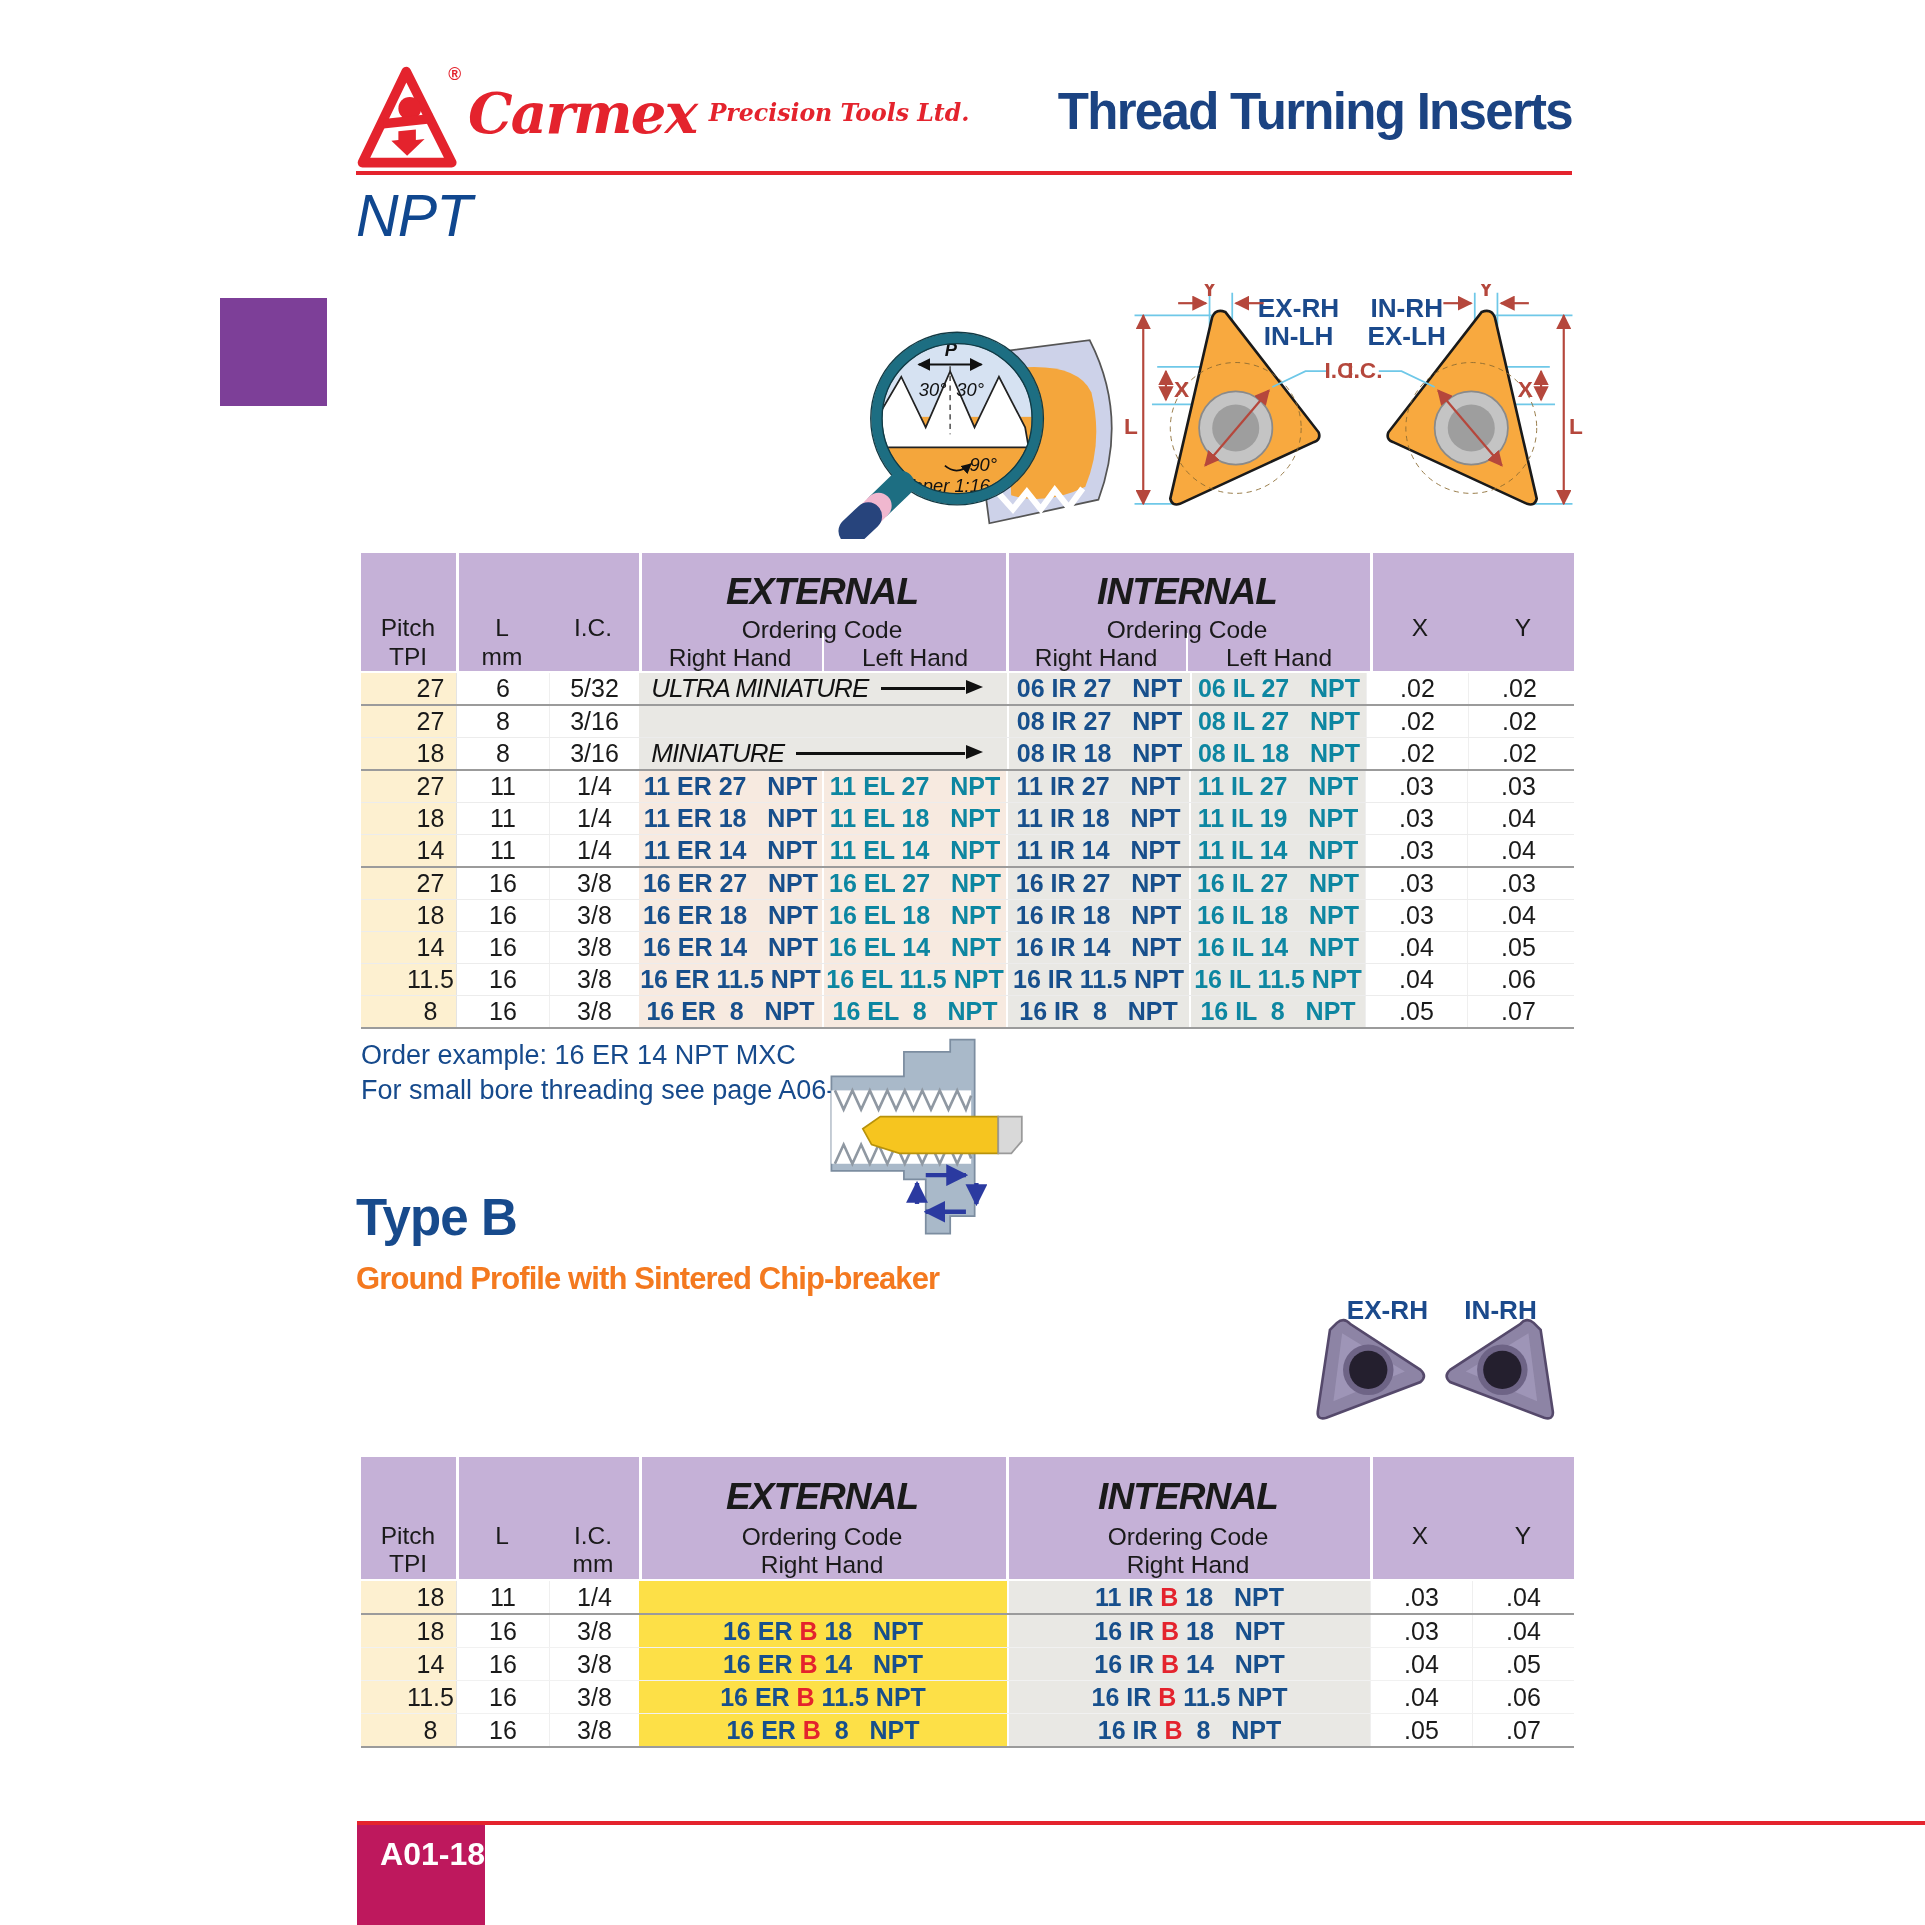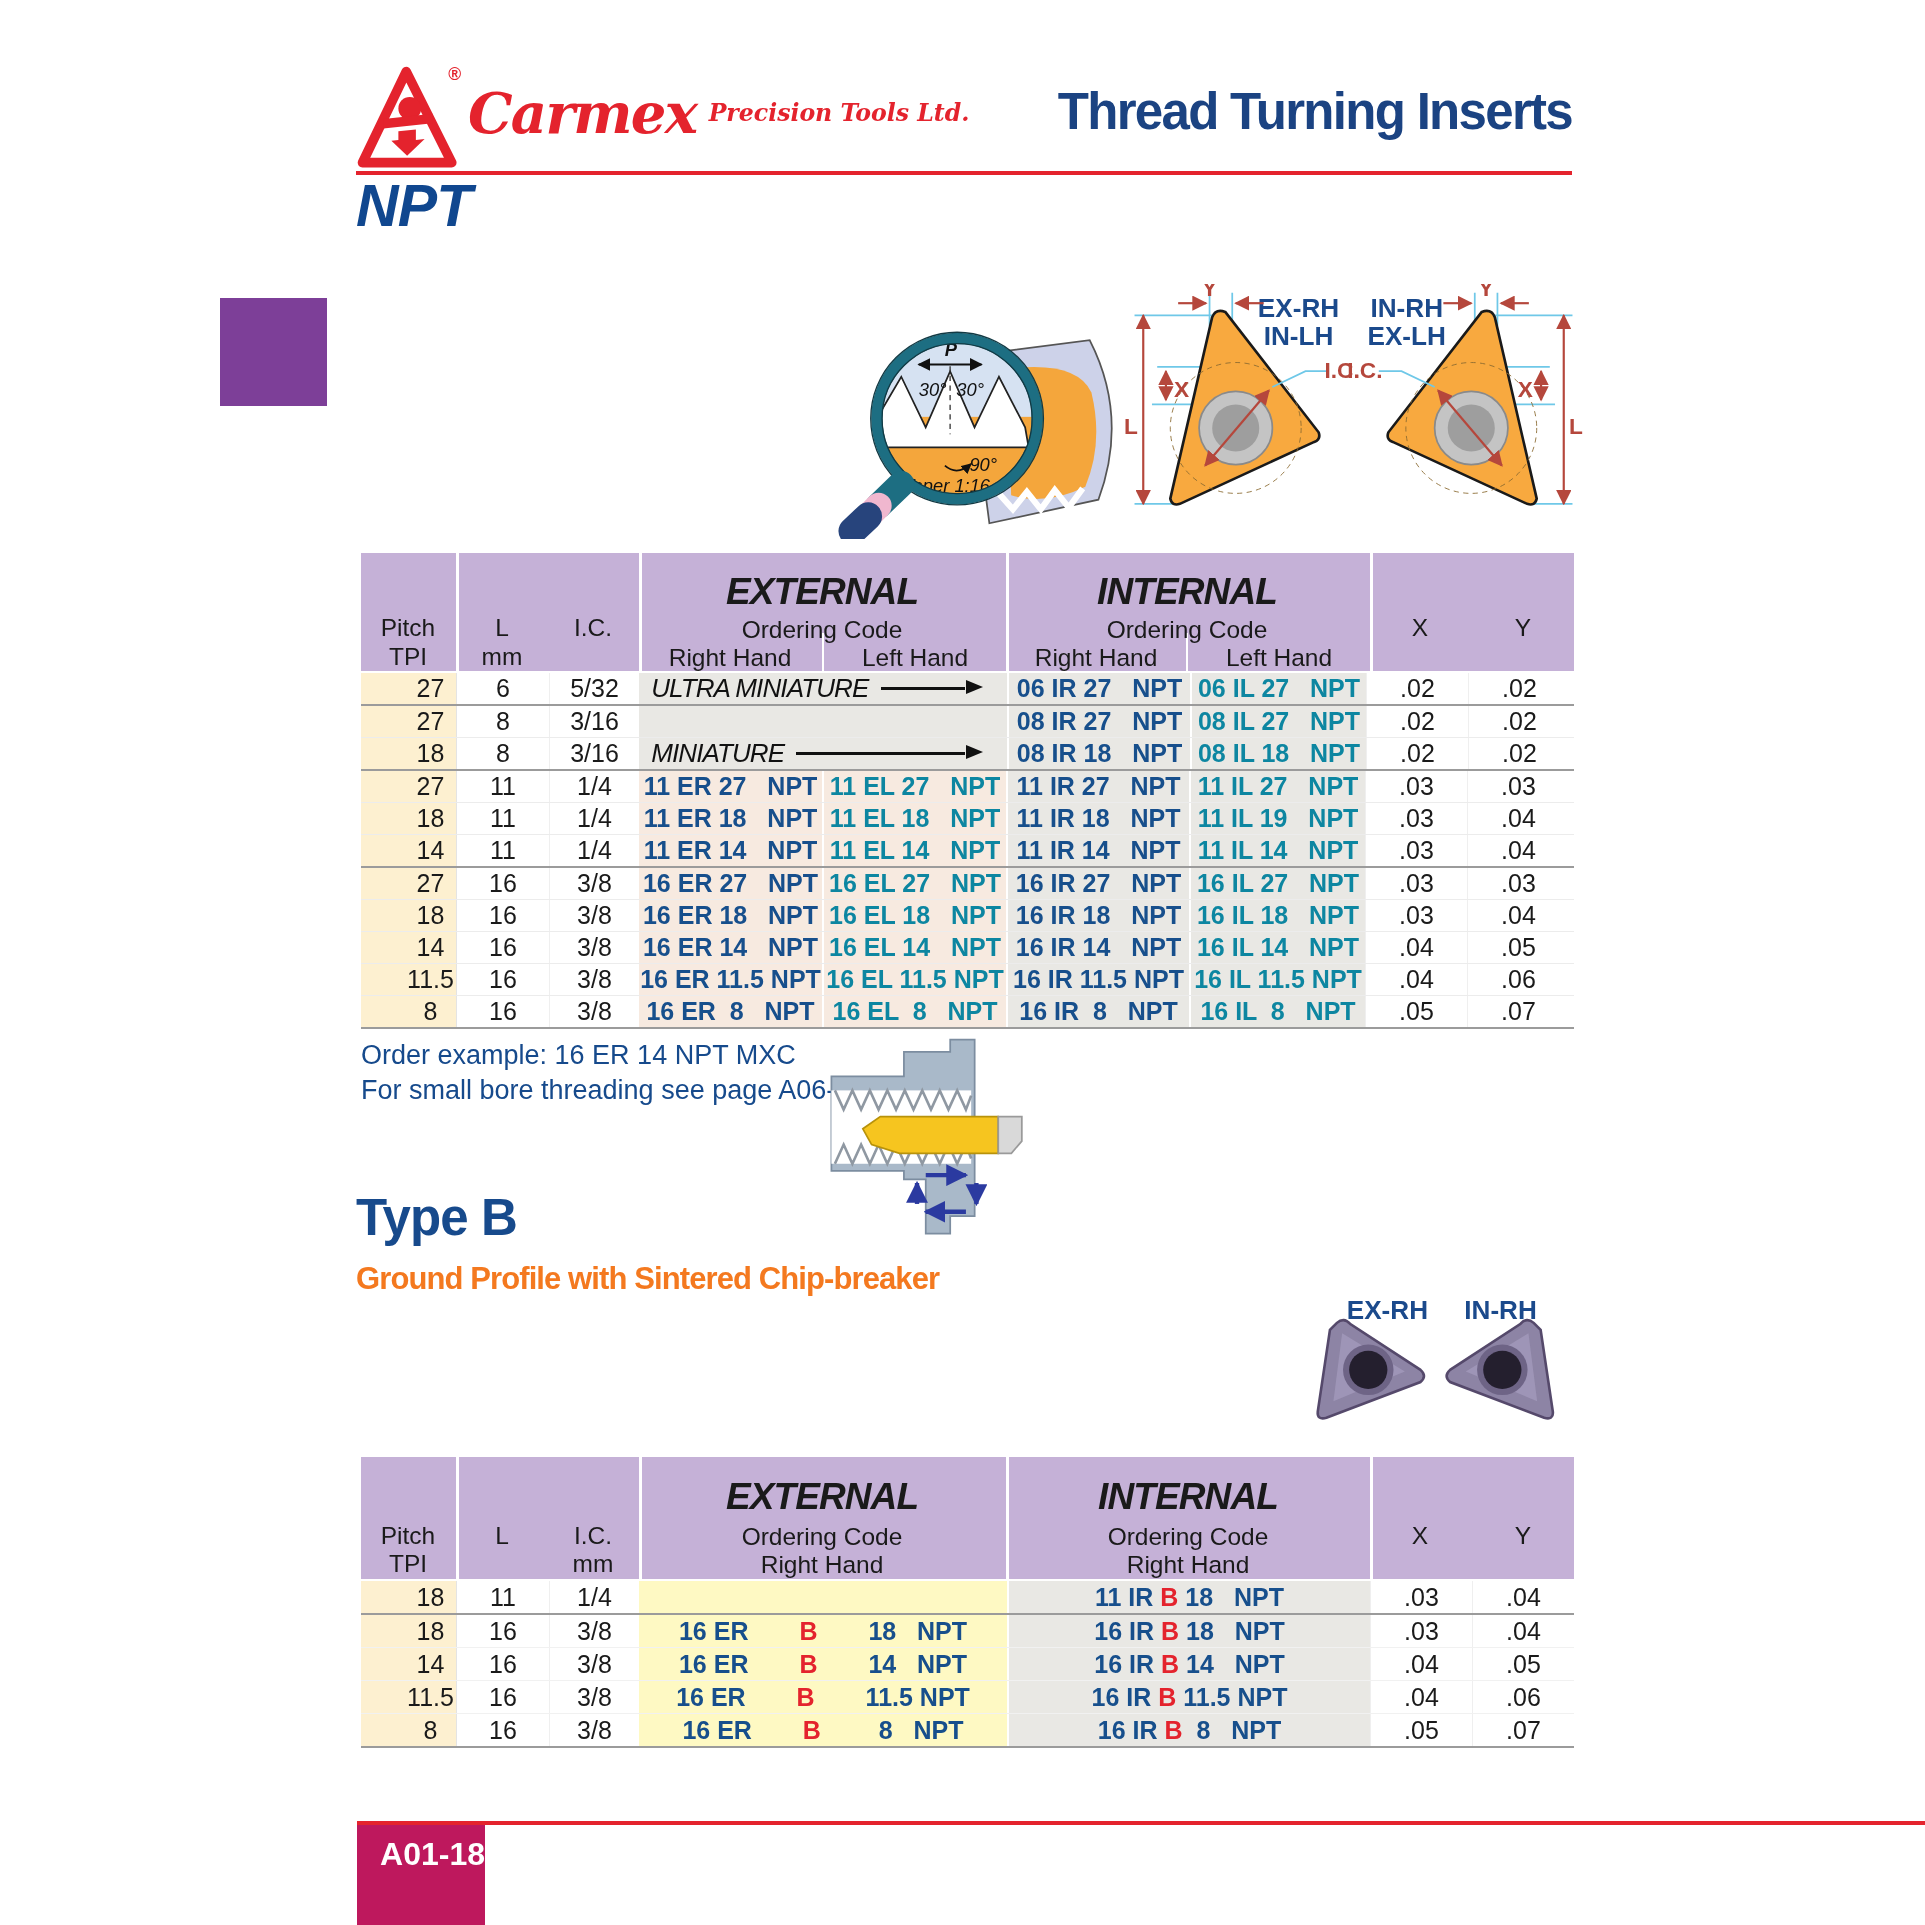--- a/index.html
+++ b/index.html
@@ -9,21 +9,21 @@
 
   
   .brand-row{position:absolute;left:468px;top:80px;display:flex;align-items:center;}
   .brand-main{font-family:"DejaVu Serif", serif;font-style:italic;font-weight:bold;
               font-size:56px;color:#e4232d;letter-spacing:-1.7px;}
   .brand-suffix{font-family:"DejaVu Serif", serif;font-style:italic;font-weight:bold;
                 font-size:23.6px;color:#e4232d;margin-left:12.2px;}
   .page-title{position:absolute;left:873px;top:82px;width:699px;text-align:right;
               font-size:51px;font-weight:bold;color:#1b4382;letter-spacing:-1.7px;}
   .header-rule{position:absolute;left:356px;top:171px;width:1216px;height:3.5px;background:#e4232d;}
-  .npt-title{position:absolute;left:356px;top:172px;font-size:59px;font-weight:bold;
+  .npt-title{position:absolute;left:356px;top:182px;font-size:59px;font-weight:normal;
              font-style:italic;color:#10478f;letter-spacing:-0.9px;}
   .purple-square{position:absolute;left:220px;top:298px;width:107px;height:108px;background:#7d3f98;}
 
   
   .ctable{position:absolute;left:361px;width:1213px;}
   .thead{position:relative;background:#c5b1d7;border-bottom:2.6px solid #fff;}
   .thead .hl{position:absolute;transform:translateX(-50%);font-size:24.5px;color:#1a1a1a;white-space:nowrap;}
   .thead .hbig{font-size:37px;font-weight:bold;font-style:italic;letter-spacing:-0.9px;}
   .vline{position:absolute;top:0;bottom:0;width:2.6px;background:#fff;}
   .vline.short{top:auto;height:38px;bottom:0;width:1.7px;}
@@ -40,21 +40,21 @@
   .elc{width:184px;background:#f7eae0;color:#0d86a1;font-weight:bold;border-left:2.6px solid #fff;}
   .ir{width:183px;background:#e9e8e4;color:#174f8c;font-weight:bold;border-left:2.6px solid #fff;}
   .il{width:176px;background:#e9e8e4;color:#0d86a1;font-weight:bold;border-left:2.6px solid #fff;}
   .xcol{width:102px;border-left:0.9px solid #efefef;}
   .ycol{width:102px;border-left:0.9px solid #efefef;}
   .notecell{width:368px;background:#e9e8e4;justify-content:flex-start;padding:0 23px 0 12.2px;}
   .ntext{font-size:26px;font-style:italic;color:#111;letter-spacing:-0.9px;white-space:pre;}
   .narrow{flex:1;height:2.6px;background:#111;margin-left:12.2px;margin-right:19px;position:relative;}
   .narrow::after{content:"";position:absolute;right:-17.5px;top:-7px;width:0;height:0;
                  border-left:17.5px solid #111;border-top:7.9px solid transparent;border-bottom:7.9px solid transparent;}
-  .er2{width:368px;background:#fef9c3;color:#174f8c;font-weight:bold;gap:44px;}
+  .er2{width:368px;background:#fde047;color:#174f8c;font-weight:bold;}
   .ir2{width:363px;background:#e9e8e4;color:#174f8c;font-weight:bold;border-left:2.6px solid #fff;}
   .redb{color:#e4232d;}
 
   
   .order-note{position:absolute;left:361px;font-size:27px;color:#164a8c;line-height:35px;}
   .typeb-title{position:absolute;left:356px;top:1188px;font-size:51px;font-weight:bold;color:#174a8c;letter-spacing:-0.9px;}
   .typeb-sub{position:absolute;left:356px;top:1261px;font-size:31px;font-weight:bold;color:#f4791f;letter-spacing:-0.9px;}
 
   
   .footer-rule{position:absolute;left:357px;top:1821px;width:1569px;height:3.5px;background:#e4232d;}

